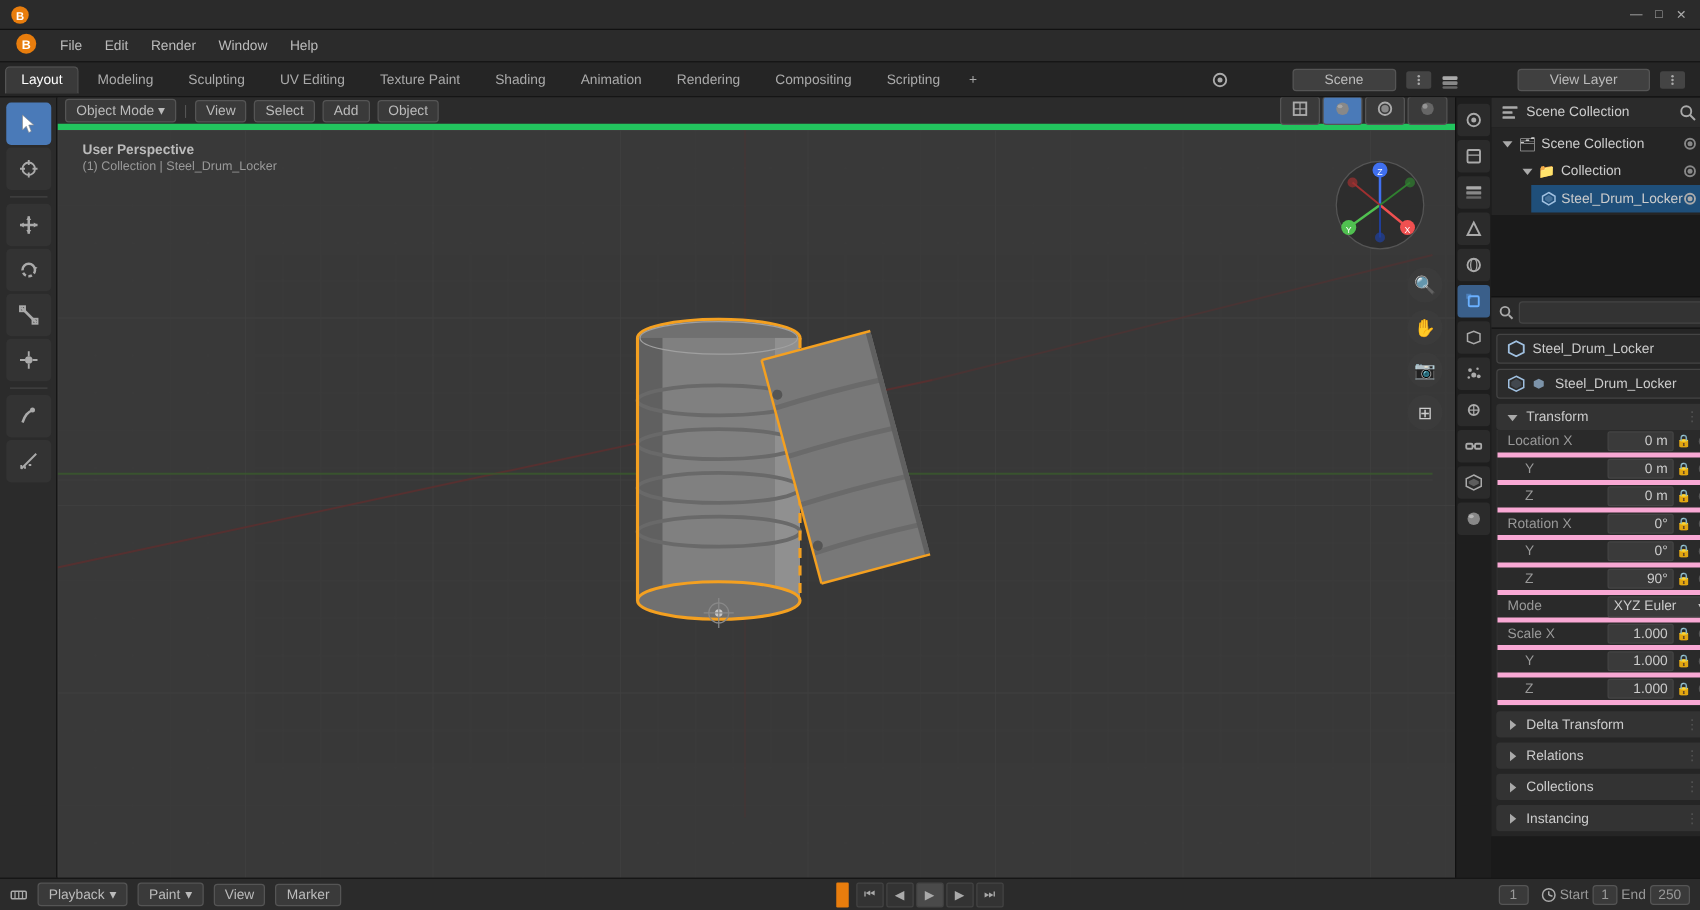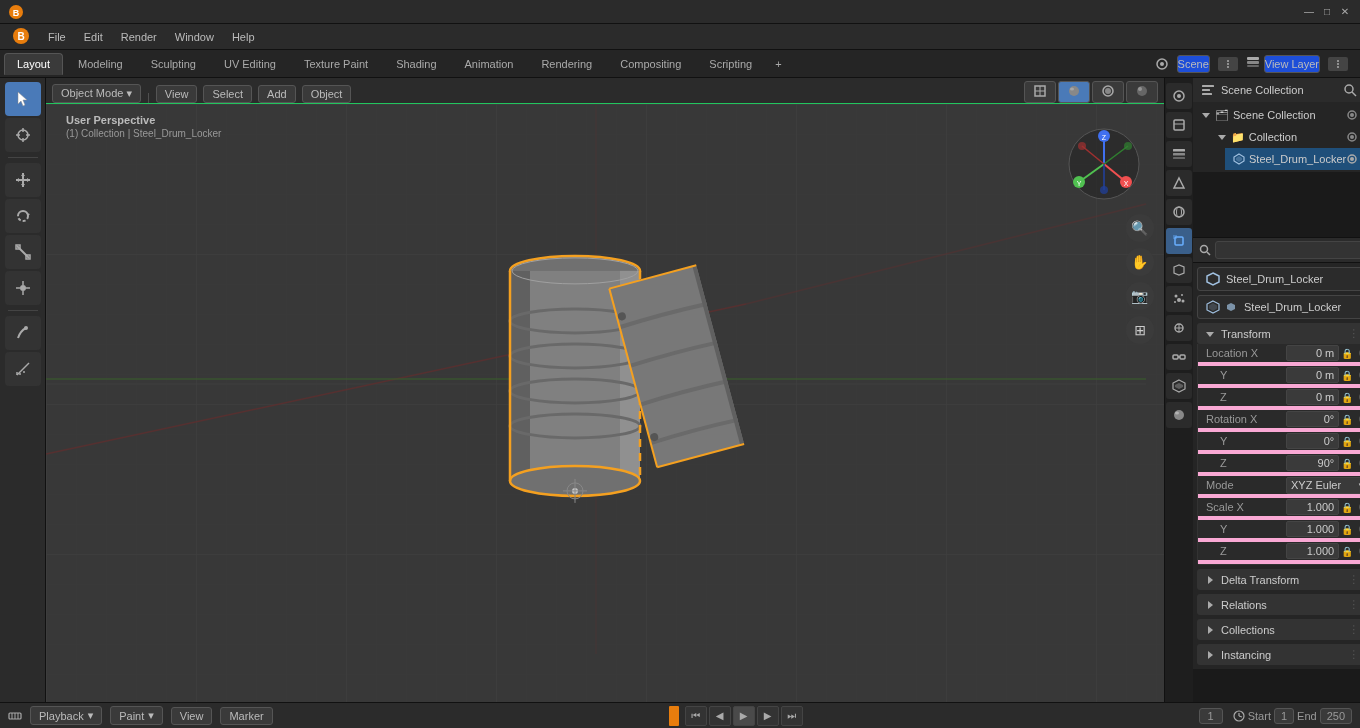--- a/index.html
+++ b/index.html
@@ -15,35 +15,35 @@
     
     #menubar { height: 26px; background: #2b2b2b; display: flex; align-items: center; padding: 0 4px; border-bottom: 1px solid #111; gap: 2px; }
     .menu-item { padding: 2px 8px; color: #bbb; cursor: pointer; border-radius: 3px; font-size: 11px; }
 
     
     #tabsbar { height: 28px; background: #252525; display: flex; align-items: center; border-bottom: 1px solid #111; padding: 0 4px; gap: 2px; }
     .tab { padding: 4px 12px; color: #aaa; cursor: pointer; border-radius: 4px 4px 0 0; font-size: 11px; border: 1px solid transparent; }
     .tab.active { background: #3a3a3a; color: #fff; border-color: #555 #555 #3a3a3a; }
     .tab-add { padding: 4px 8px; color: #aaa; cursor: pointer; }
     .workspace-scene { margin-left: auto; display: flex; align-items: center; gap: 8px; padding-right: 8px; }
-    .workspace-btn { background: #1d4ed8; border: 1px solid #555; padding: 2px 0; border-radius: 3px; color: #bbb; cursor: pointer; font-size: 11px; }
-    .workspace-viewlayer { display: flex; align-items: flex-start; gap: 4px; }
+    .workspace-btn { background: #404040; border: 1px solid #555; padding: 2px 25px; border-radius: 3px; color: #bbb; cursor: pointer; font-size: 11px; margin-left: 43px; }
+    .workspace-viewlayer { display: flex; align-items: flex-end; gap: 4px; }
 
     
     #main { display: flex; height: calc(728px - 24px - 26px - 28px - 26px); }
 
     
     #left-toolbar { width: 46px; background: #2b2b2b; display: flex; flex-direction: column; align-items: center; padding: 4px 0; gap: 2px; border-right: 1px solid #111; }
     .tool-btn { width: 36px; height: 34px; background: #333; border-radius: 4px; display: flex; align-items: center; justify-content: center; cursor: pointer; color: #aaa; font-size: 16px; }
     .tool-btn.active { background: #4a7ab8; color: #fff; }
     .tool-separator { width: 30px; height: 1px; background: #444; margin: 3px 0; }
 
     
     #viewport { flex: 1; background: #333; position: relative; overflow: hidden; }
-    #viewport-header { height: 26px; background: #2b2b2b; display: flex; align-items: flex-end; padding: 0 6px; gap: 6px; border-bottom: 1px solid #22c55e; }
+    #viewport-header { height: 26px; background: #2b2b2b; display: flex; align-items: center; padding: 0 6px; gap: 6px; border-bottom: 5px solid #22c55e; }
     .vp-btn { padding: 2px 8px; background: #3a3a3a; border: 1px solid #555; border-radius: 3px; color: #bbb; cursor: pointer; font-size: 11px; }
     #viewport-canvas { width: 100%; height: calc(100% - 26px); position: relative; background: #3a3a3a; }
 
     
     #gizmo { position: absolute; top: 20px; right: 20px; width: 80px; height: 80px; }
 
     
     #nav-gizmos { position: absolute; right: 10px; top: 110px; display: flex; flex-direction: column; gap: 6px; }
     .nav-gizmo { width: 28px; height: 28px; background: rgba(60,60,60,0.8); border-radius: 50%; display: flex; align-items: center; justify-content: center; cursor: pointer; color: #ccc; font-size: 14px; }
 

